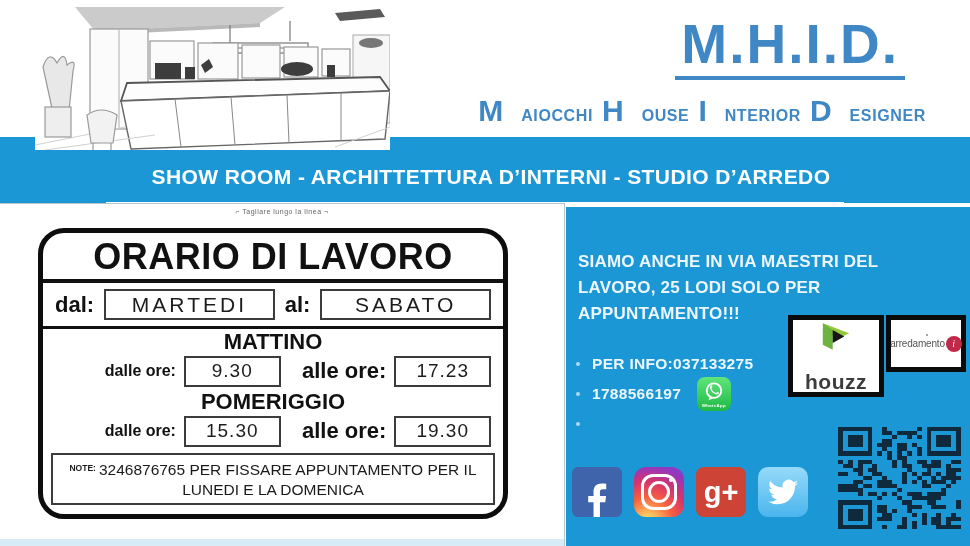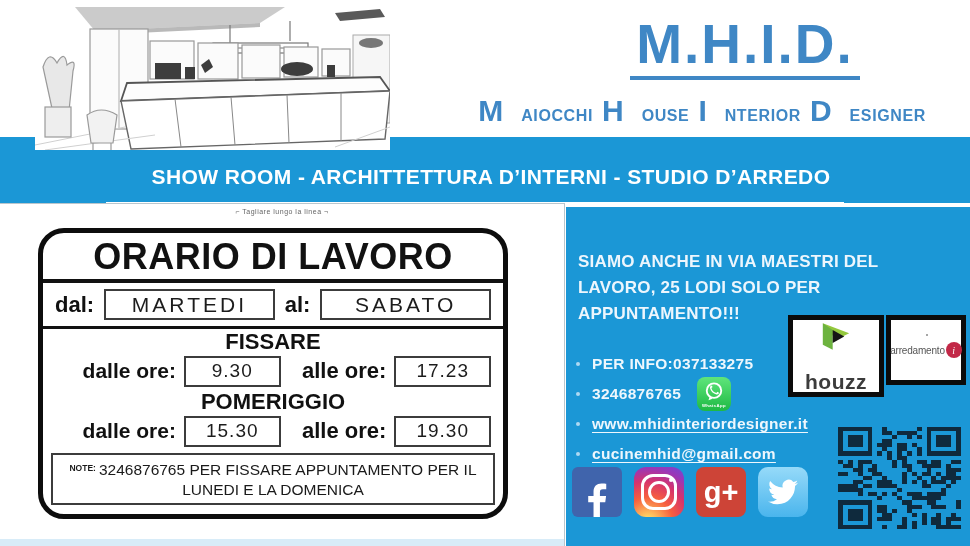--- a/index.html
+++ b/index.html
@@ -10,21 +10,21 @@
   .banner{position:absolute;left:0;top:137px;width:970px;height:66px;background:#1b97d6;}
   .banner-text{position:absolute;left:55px;top:28px;width:840px;text-align:center;}
   .banner-text span{display:inline-block;color:#fff;font-size:21px;font-weight:bold;
        letter-spacing:.4px;border-bottom:2px solid #fff;padding:0 14px 13px 46px;}
 
   
   .kitchen{position:absolute;left:35px;top:7px;width:355px;height:143px;background:#fff;z-index:2;}
   .kitchen svg{display:block;width:100%;height:100%;}
 
   
-  .brand-title{position:absolute;left:585px;top:16px;width:320px;text-align:center;z-index:2;}
+  .brand-title{position:absolute;left:585px;top:16px;width:320px;text-align:right;z-index:2;}
   .brand-title span{display:inline-block;color:#3f87c5;font-size:55px;font-weight:bold;
        letter-spacing:2px;border-bottom:4px solid #3f87c5;padding:0 6px 2px 6px;line-height:1.05;}
   .brand-subtitle{position:absolute;left:498px;top:94px;width:408px;display:flex;
        justify-content:center;align-items:baseline;gap:9px;color:#3f87c5;font-weight:bold;z-index:2;}
   .brand-subtitle .word{display:inline-flex;align-items:baseline;}
   .brand-subtitle .big{font-size:30px;letter-spacing:1px;}
   .brand-subtitle .small{font-size:16px;letter-spacing:.6px;margin-left:17px;}
 
   
   .white-panel{position:absolute;left:0;top:203px;width:565px;height:343px;background:#fff;
@@ -37,21 +37,21 @@
        font-size:36px;font-weight:bold;letter-spacing:.5px;line-height:48px;transform-origin:center;
        font-stretch:condensed;}
   .row{display:flex;align-items:center;box-sizing:border-box;}
   .dal-row{height:46px;border-bottom:3px solid #111;padding:0 12px;gap:10px;}
   .lbl{font-weight:bold;font-size:22px;white-space:nowrap;}
   .vbox{border:2px solid #3c3c3c;height:31px;display:flex;align-items:center;justify-content:center;
        font-size:21px;letter-spacing:3px;color:#1c1c1c;box-sizing:border-box;background:#fff;}
   .dal-row .vbox{flex:1;}
   .period-title{text-align:center;font-weight:bold;font-size:22px;height:24px;line-height:26px;}
   .time-row{height:36px;padding:0 12px;}
-  .time-row .lbl1{width:128px;text-align:right;padding-right:8px;font-weight:bold;font-size:21px;}
+  .time-row .lbl1{width:128px;text-align:right;padding-right:8px;font-weight:bold;font-size:16px;}
   .time-row .lbl2{width:112px;text-align:right;padding-right:8px;font-weight:bold;font-size:22px;}
   .time-row .vbox{width:102px;font-size:19px;letter-spacing:1px;}
   .note-box{margin:4px 8px 0 8px;border:2px solid #3c3c3c;text-align:center;
        font-size:15.5px;line-height:20px;padding:3px 4px;color:#1a1a1a;}
   .note-label{font-size:8.5px;font-weight:bold;vertical-align:4px;padding-right:3px;}
   .bottom-strip{position:absolute;left:0;bottom:0;width:100%;height:7px;background:#d8ecf8;}
 
   
   .blue-panel{position:absolute;left:566px;top:207px;width:404px;height:343px;background:#1b97d6;}
   .headline{position:absolute;left:12px;top:42px;width:340px;color:#edf6fd;
@@ -78,21 +78,21 @@
   .ig-dot{position:absolute;right:11px;top:11px;width:4px;height:4px;border-radius:50%;background:#fff;}
   .gp{background:#cd4437;border-radius:8px;color:#fff;font-size:29px;font-weight:bold;line-height:1;}
   .tw{background:linear-gradient(180deg,#96daf9,#4ab5ed);border-radius:10px;}
   .tw svg{width:36px;height:36px;}
 
   .logo-box{position:absolute;background:#fff;border:5px solid #0b0b0b;box-sizing:border-box;
       display:flex;flex-direction:column;align-items:center;justify-content:center;}
   .houzz-box{left:222px;top:108px;width:96px;height:82px;}
   .houzz-box svg{width:38px;height:34px;display:block;}
   .houzz-text{font-size:21px;font-weight:bold;color:#3c3c3c;letter-spacing:.5px;line-height:1;margin-top:18px;}
-  .arr-box{left:320px;top:108px;width:80px;height:70px;flex-direction:row;gap:1px;}
+  .arr-box{left:320px;top:108px;width:80px;height:57px;flex-direction:row;gap:1px;}
   .arr-text{font-size:10px;color:#555;letter-spacing:-.2px;}
   .arr-circle{width:16px;height:16px;border-radius:50%;background:#c22847;color:#fff;
       font-size:10px;font-style:italic;font-family:"Liberation Serif",serif;
       display:flex;align-items:center;justify-content:center;flex:0 0 auto;}
   .arr-dot{position:absolute;top:14px;left:50%;width:2px;height:2px;background:#888;border-radius:50%;}
 
   .qr{position:absolute;left:272px;top:220px;width:123px;height:102px;color:#0f2a3d;}
   .qr svg{width:100%;height:100%;display:block;}
 </style>
 </head>
@@ -197,21 +197,21 @@
     <div class="sign">
       <div class="sign-title">ORARIO DI LAVORO</div>
 
       <div class="row dal-row">
         <span class="lbl">dal:</span>
         <span class="vbox">MARTEDI</span>
         <span class="lbl">al:</span>
         <span class="vbox">SABATO</span>
       </div>
 
-      <div class="period-title">FISSARE</div>
+      <div class="period-title">MATTINO</div>
 
       <div class="row time-row">
         <span class="lbl1">dalle ore:</span>
         <span class="vbox">9.30</span>
         <span class="lbl2">alle ore:</span>
         <span class="vbox">17.23</span>
       </div>
 
       <div class="period-title">POMERIGGIO</div>
 
@@ -235,37 +235,32 @@
 
     <div class="headline">SIAMO ANCHE IN VIA MAESTRI DEL LAVORO, 25 LODI SOLO PER APPUNTAMENTO!!!</div>
 
     <ul class="bullets">
       <li>
         <span class="dot"></span>
         <span>PER INFO:037133275</span>
       </li>
       <li>
         <span class="dot"></span>
-        <span>3246876765</span>
+        <span>1788566197</span>
         <span class="wa">
           <svg viewBox="0 0 24 24" aria-hidden="true">
             <circle cx="12" cy="9.3" r="5.8" fill="none" stroke="#fff" stroke-width="1.5"></circle>
             <path d="M8.6 13.8 L7.6 17 L10.8 15.7 Z" fill="#fff"></path>
             <path d="M9.9 7.1c.5 2.1 1.9 3.5 4 4l.8-.9 1.3.8c-.2.9-1 1.5-2 1.3-2.7-.5-4.6-2.4-5.2-5.1-.2-.9.4-1.8 1.3-2l.8 1.2z" fill="#fff"></path>
             <text x="12" y="22.3" text-anchor="middle" font-size="3.4" fill="#fff">WhatsApp</text>
           </svg>
         </span>
       </li>
       <li>
         <span class="dot"></span>
-        <span class="linklike">www.mhidinteriordesigner.it</span>
-      </li>
-      <li>
-        <span class="dot"></span>
-        <span class="linklike">cucinemhid@gmail.com</span>
       </li>
     </ul>
 
     <div class="logo-box houzz-box">
       <svg viewBox="0 0 40 40" aria-hidden="true">
         <polygon points="4,4 36,16 20,24" fill="#94c83d"></polygon>
         <polygon points="4,4 4,30 16,36 16,12" fill="#6db33f"></polygon>
         <polygon points="16,12 30,20 16,28" fill="#161616"></polygon>
       </svg>
       <div class="houzz-text">houzz</div>

